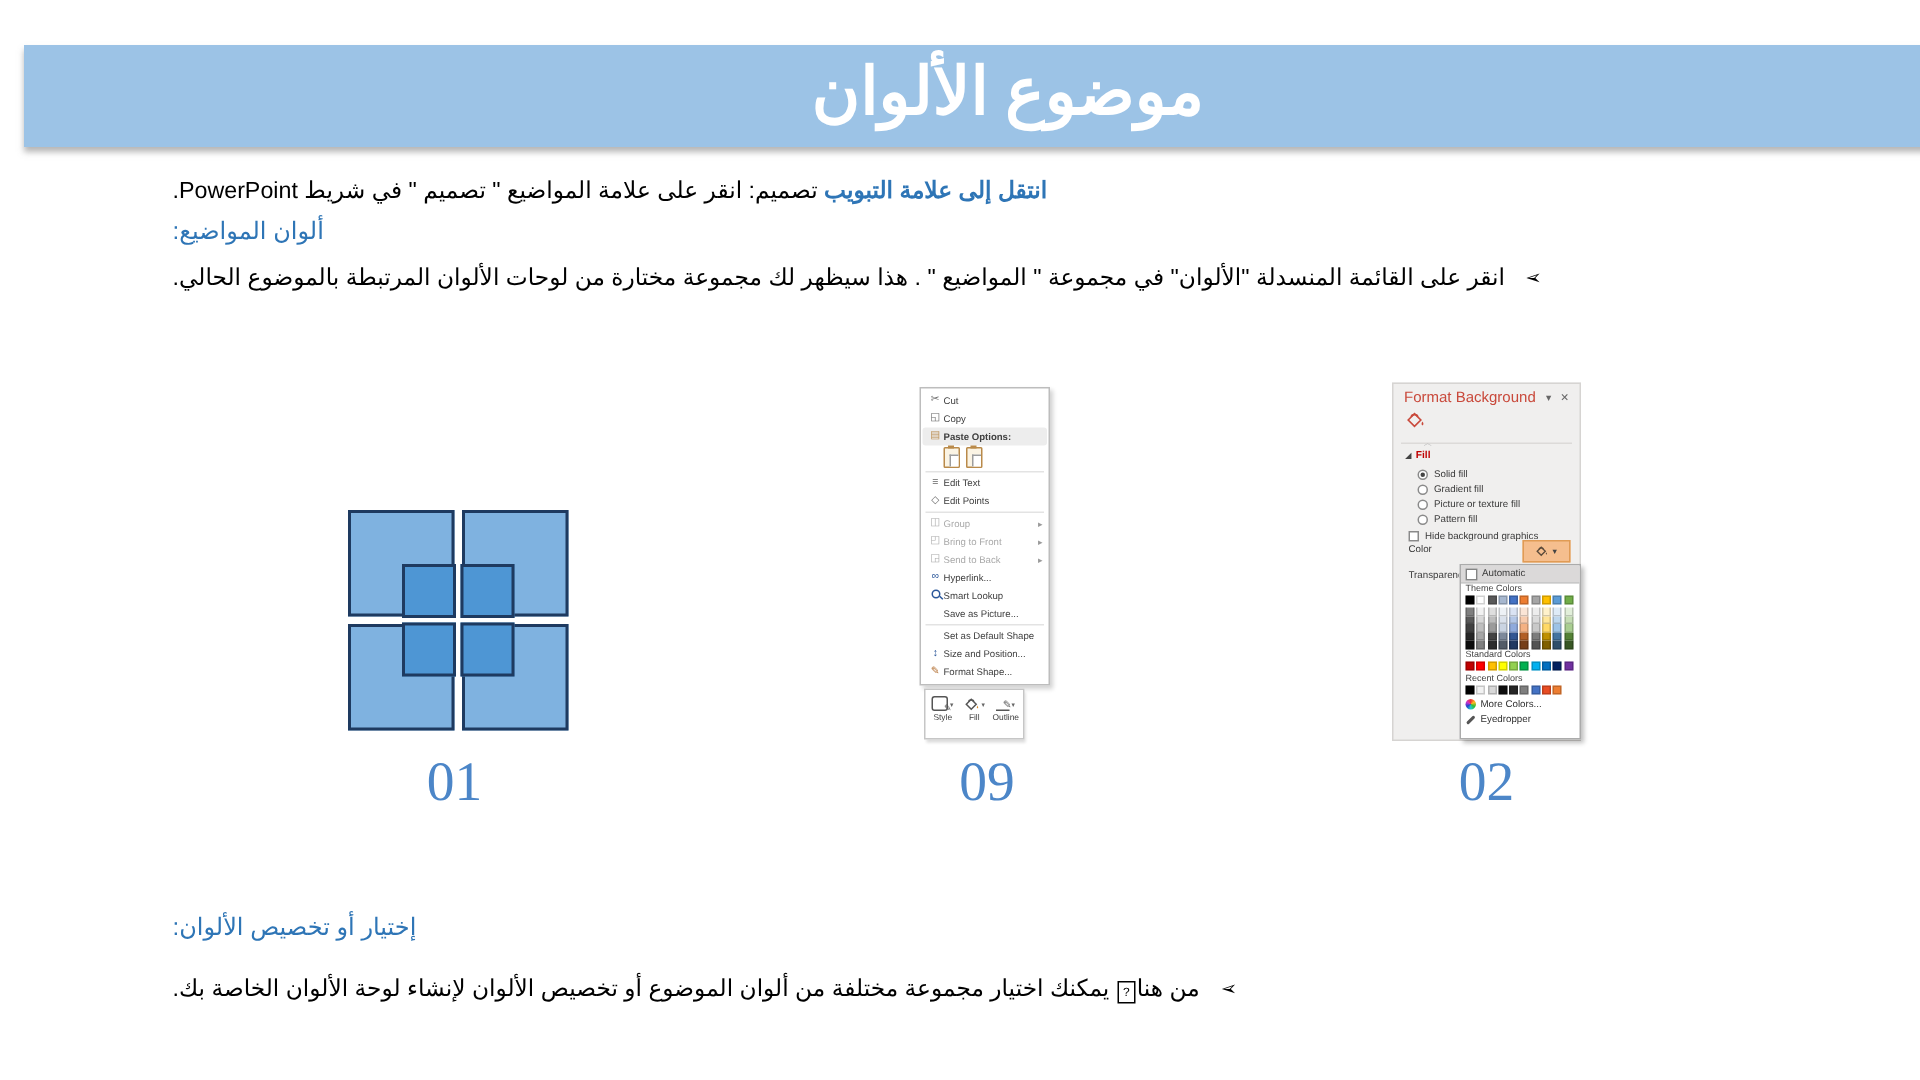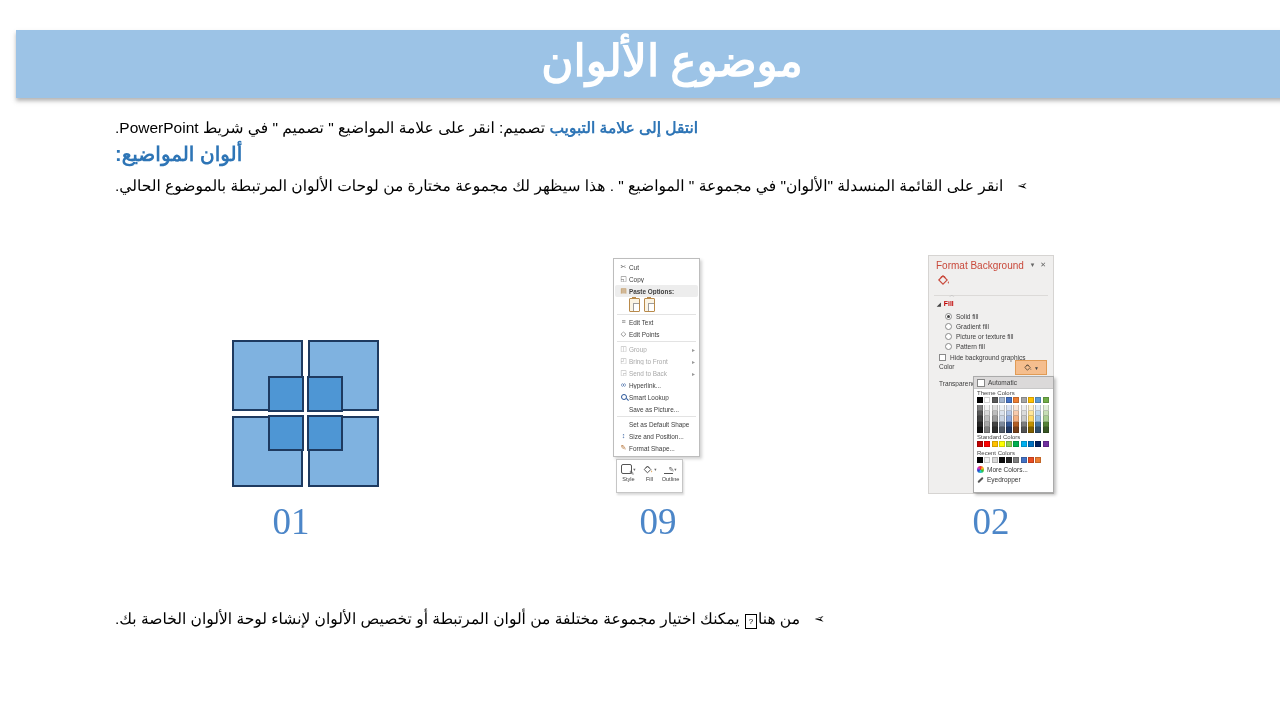--- a/index.html
+++ b/index.html
@@ -10,41 +10,41 @@
   .banner{position:absolute;left:16px;top:30px;width:100%;height:68px;background:var(--banner);
           box-shadow:0 3px 4px rgba(110,110,110,.5);padding-left:16px;}
   .banner h1{margin:0;height:68px;line-height:64px;text-align:center;color:#fff;
              font-family:"Liberation Serif","DejaVu Serif",serif;font-size:44px;font-weight:bold;}
 
   
   .rtl{direction:rtl;text-align:left;color:#000;}
   .intro{position:absolute;left:115px;top:114px;width:1002px;font-size:15.5px;line-height:27px;}
   .intro p{margin:0;}
   .blue-b{color:var(--heading-blue);font-weight:bold;text-align:center;}
-  .h-blue{color:var(--heading-blue);font-weight:bold;font-size:20px;}
+  .h-blue{color:var(--heading-blue);font-weight:normal;font-size:16px;}
   .bullet-p{margin-top:4px !important;}
   .arr{display:inline-block;transform:scaleX(-1);font-size:13px;margin-inline-end:14px;position:relative;top:-1px;}
   .footer-block{position:absolute;left:115px;top:605px;width:742px;font-size:15.5px;line-height:27px;}
   .footer-block p{margin:0;}
   .footer-block .h-blue{display:block;margin-bottom:14px;}
   .tofu{display:inline-block;width:10px;height:13px;border:1px solid #000;font-size:8px;
         line-height:13px;text-align:center;vertical-align:baseline;margin:0 1px;direction:ltr;}
 
   
   .fig-squares{position:absolute;left:232px;top:340px;width:147px;height:147px;}
   .sq-grid{display:grid;grid-template-columns:71px 71px;grid-template-rows:71px 71px;gap:5px;}
   .sq{background:var(--square-light);border:2px solid var(--square-border);box-sizing:border-box;}
   .sq-center{position:absolute;left:36px;top:36px;width:75px;height:75px;display:grid;
              grid-template-columns:1fr 1fr;grid-template-rows:1fr 1fr;gap:3px;}
   .sqc{background:var(--square-dark);border:2px solid var(--square-border);box-sizing:border-box;}
 
   
   .num{position:absolute;top:500px;font-family:"Liberation Serif","DejaVu Serif",serif;
        font-size:37px;color:var(--number-blue);text-align:center;}
-  .num-1{left:216px;width:150px;} .num-2{left:613px;width:90px;} .num-3{left:928px;width:126px;}
+  .num-1{left:228px;width:150px;} .num-2{left:613px;width:90px;} .num-3{left:928px;width:126px;}
 
   
   .ctx-menu{position:absolute;left:613px;top:258px;width:87px;background:#fff;
             border:1px solid #BDBDBD;box-shadow:2px 2px 3px rgba(0,0,0,.18);
             padding:2px 1px;box-sizing:border-box;font-size:6.4px;color:#404040;}
   .mi{display:flex;align-items:center;height:12px;padding:0 3px;}
   .mi .ic{width:11px;flex:0 0 11px;text-align:center;font-size:7px;line-height:12px;}
   .mi .lb{flex:1;white-space:nowrap;overflow:hidden;}
   .mi .sub{width:7px;text-align:right;color:#9a9a9a;font-size:6px;}
   .mi.dis{color:#A9A9A9;}
@@ -390,16 +390,17 @@
         <span>More Colors...</span>
       </div>
       <div class="dd-item">
         <span class="eyedrop"></span>
         <span>Eyedropper</span>
       </div>
     </div>
   </div>
 
   <div class="footer-block rtl">
-    <p><span class="arr">➢</span><span>من هنا</span><span class="tofu">?</span><span> يمكنك اختيار مجموعة مختلفة من ألوان المرتبطة أو تخصيص الألوان لإنشاء لوحة الألوان الخاصة بك.</span></p>
+    <span class="h-blue">إختيار أو تخصيص الألوان:</span>
+    <p><span class="arr">➢</span><span>من هنا</span><span class="tofu">?</span><span> يمكنك اختيار مجموعة مختلفة من ألوان الموضوع أو تخصيص الألوان لإنشاء لوحة الألوان الخاصة بك.</span></p>
   </div>
 
 </div>
 
 </body></html>

